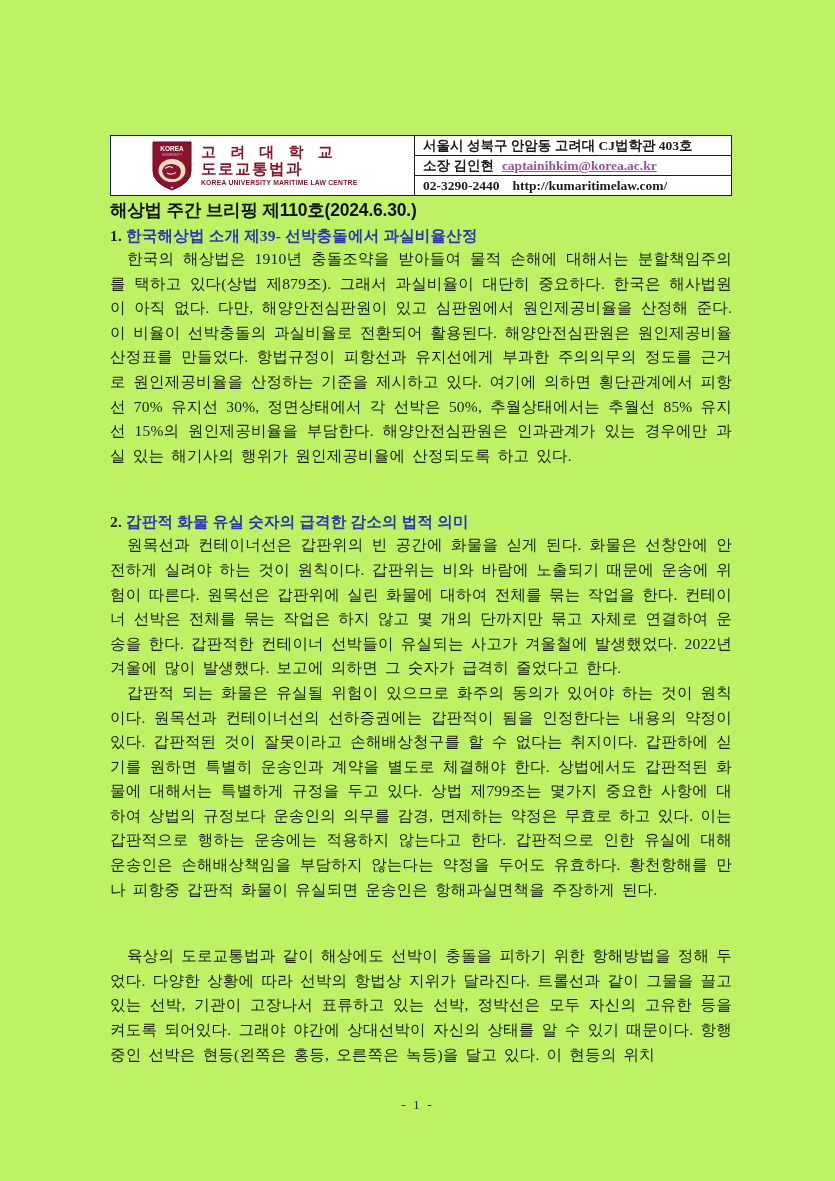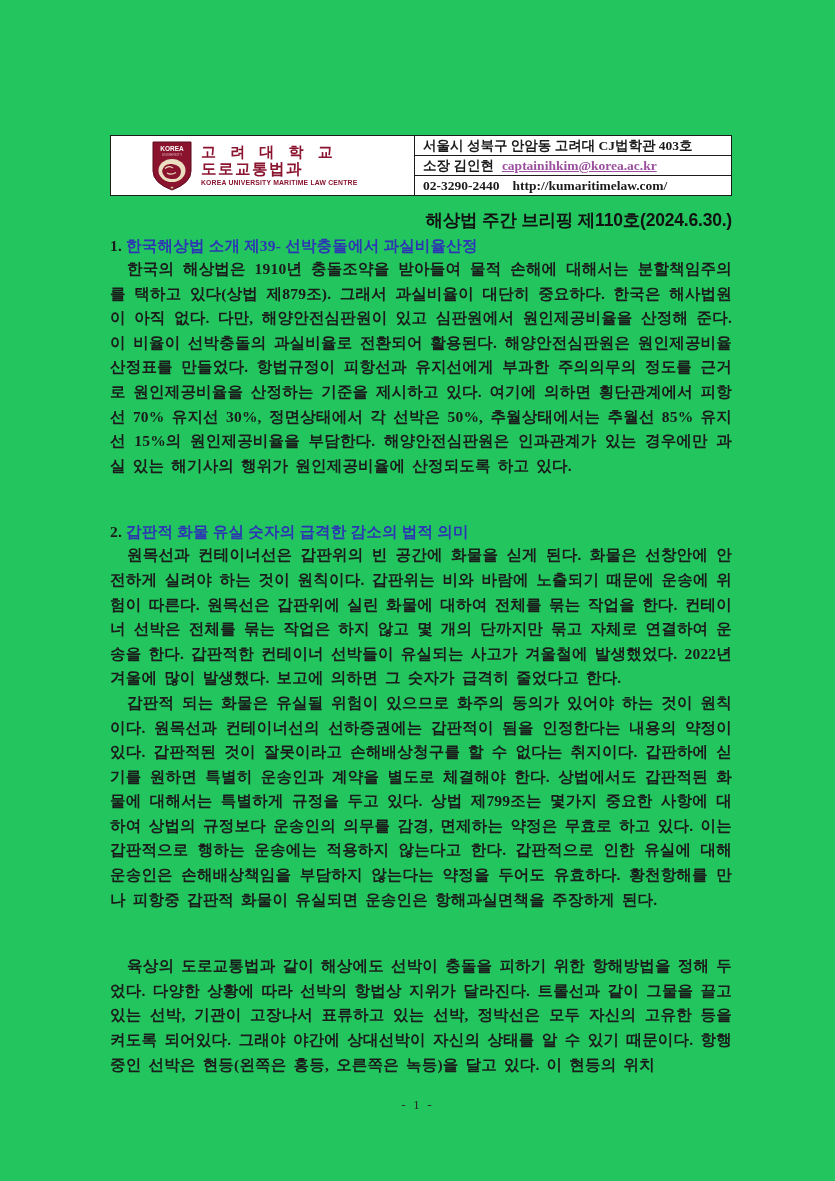--- a/index.html
+++ b/index.html
@@ -1,21 +1,21 @@
 <!DOCTYPE html>
 <html><head>
 <meta charset="utf-8">
 <title></title>
 <style>
   * { margin:0; padding:0; box-sizing:border-box; }
   html,body { background:#ffffff; }
   .page {
     position:relative;
     width:835px; height:1181px;
-    background:#22c55e;
+    background:#bef264;
     font-family:"Liberation Serif","DejaVu Serif",serif;
     color:#1b1b1b;
     overflow:hidden;
   }
   .content { width:622px; margin-left:110px; padding-top:135px; }
 
   
   .doc-header {
     display:flex;
     border:1.5px solid #1c1c1c;
@@ -46,26 +46,26 @@
     padding-left:8px;
     border-bottom:1px solid #1c1c1c;
     white-space:nowrap;
   }
   .contact-row:last-child { border-bottom:none; }
   .email-link { color:#9b4f9e; text-decoration:underline; margin-left:8px; }
   .website-text { margin-left:13px; }
 
   
   .doc-title {
-    text-align:right;
+    text-align:left;
     font-family:"Liberation Sans","DejaVu Sans",sans-serif;
     font-weight:800;
     font-size:17.5px;
     letter-spacing:-0.2px;
-    margin-top:12px;
+    margin-top:2px;
     color:#111;
   }
 
   
   .section { margin-top:2px; }
   .section + .section { margin-top:42px; }
   .section-heading {
     font-family:Liberation Serif, serif;
     font-weight:bold;
     font-size:15.5px;
@@ -76,21 +76,20 @@
   .sec-title { color:#2d35b5; }
 
   .section p {
     text-align:justify;
     text-indent:17px;
     font-size:15.5px;
     line-height:24.6px;
     word-spacing:3px;
     letter-spacing:.2px;
     color:#1b1b1b;
-    font-weight:bold;
   }
 
   
   .page-number {
     position:absolute;
     left:0; right:0;
     top:1097px;
     text-align:center;
     font-size:13.5px;
     letter-spacing:2px;

